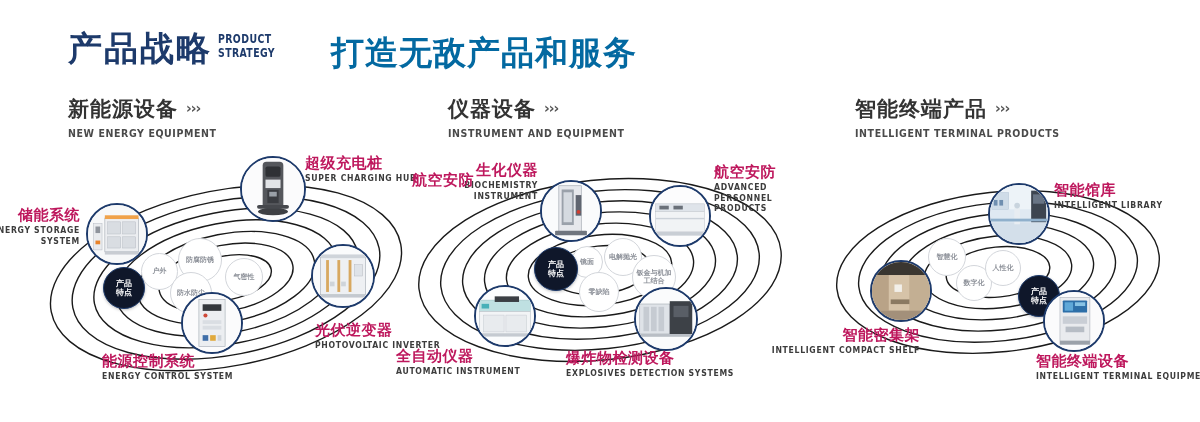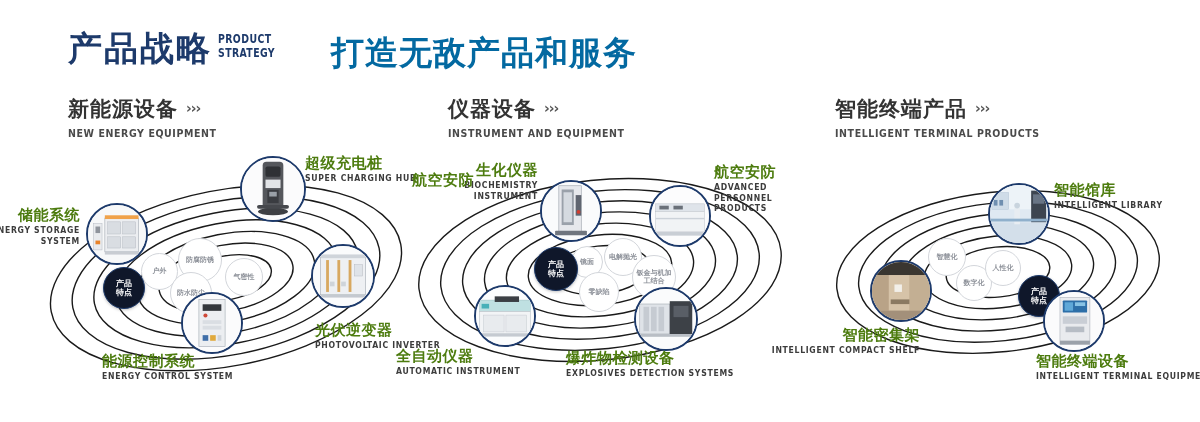--- a/index.html
+++ b/index.html
@@ -64,21 +64,21 @@
     position:absolute;border-radius:50%;
     border:2.5px solid #1d3a6b;
     overflow:hidden;background:#f3f4f6;
     box-sizing:border-box;
   }
   .bub .ph{position:absolute;left:0;top:0;width:100%;height:100%;}
 
   
   .lbl{position:absolute;white-space:nowrap;}
   .lbl .cn{
-    font-size:15px;font-weight:bold;color:#4d7c0f;letter-spacing:.5px;
+    font-size:15px;font-weight:bold;color:#be185d;letter-spacing:.5px;
     font-family:"DejaVu Sans","Liberation Sans",sans-serif;line-height:17px;
   }
   .lbl .en{
     font-size:8.6px;font-weight:bold;color:#3c3c3c;letter-spacing:.7px;
     font-family:"DejaVu Sans Condensed","Liberation Sans",sans-serif;
     line-height:10.5px;margin-top:1px;
   }
   .lbl.ar{text-align:right;}
   .lbl.ac{text-align:left;}
 
@@ -116,21 +116,21 @@
   <div class="sec-head" style="left:448px;top:95px;">
     <div class="sec-cn"><span>仪器设备</span><span class="sec-arrows">›››</span></div>
     <div class="sec-en">INSTRUMENT AND EQUIPMENT</div>
   </div>
 
   <div class="sec-head" style="left:68px;top:95px;">
     <div class="sec-cn"><span>新能源设备</span><span class="sec-arrows">›››</span></div>
     <div class="sec-en">NEW ENERGY EQUIPMENT</div>
   </div>
 
-  <div class="sec-head" style="left:835px;top:95px;">
+  <div class="sec-head" style="left:855px;top:95px;">
     <div class="sec-cn"><span>智能终端产品</span><span class="sec-arrows">›››</span></div>
     <div class="sec-en">INTELLIGENT TERMINAL PRODUCTS</div>
   </div>
 
   <div class="cluster" style="left:30px;">
 
     <svg width="400" height="250" viewBox="0 0 400 250">
       <g fill="none" stroke="#1a1a1a" stroke-width="1.4">
         <ellipse cx="196" cy="128" rx="46" ry="22" transform="rotate(-11 196 128)"></ellipse>
         <ellipse cx="196" cy="128" rx="68" ry="33" transform="rotate(-11 196 128)"></ellipse>

